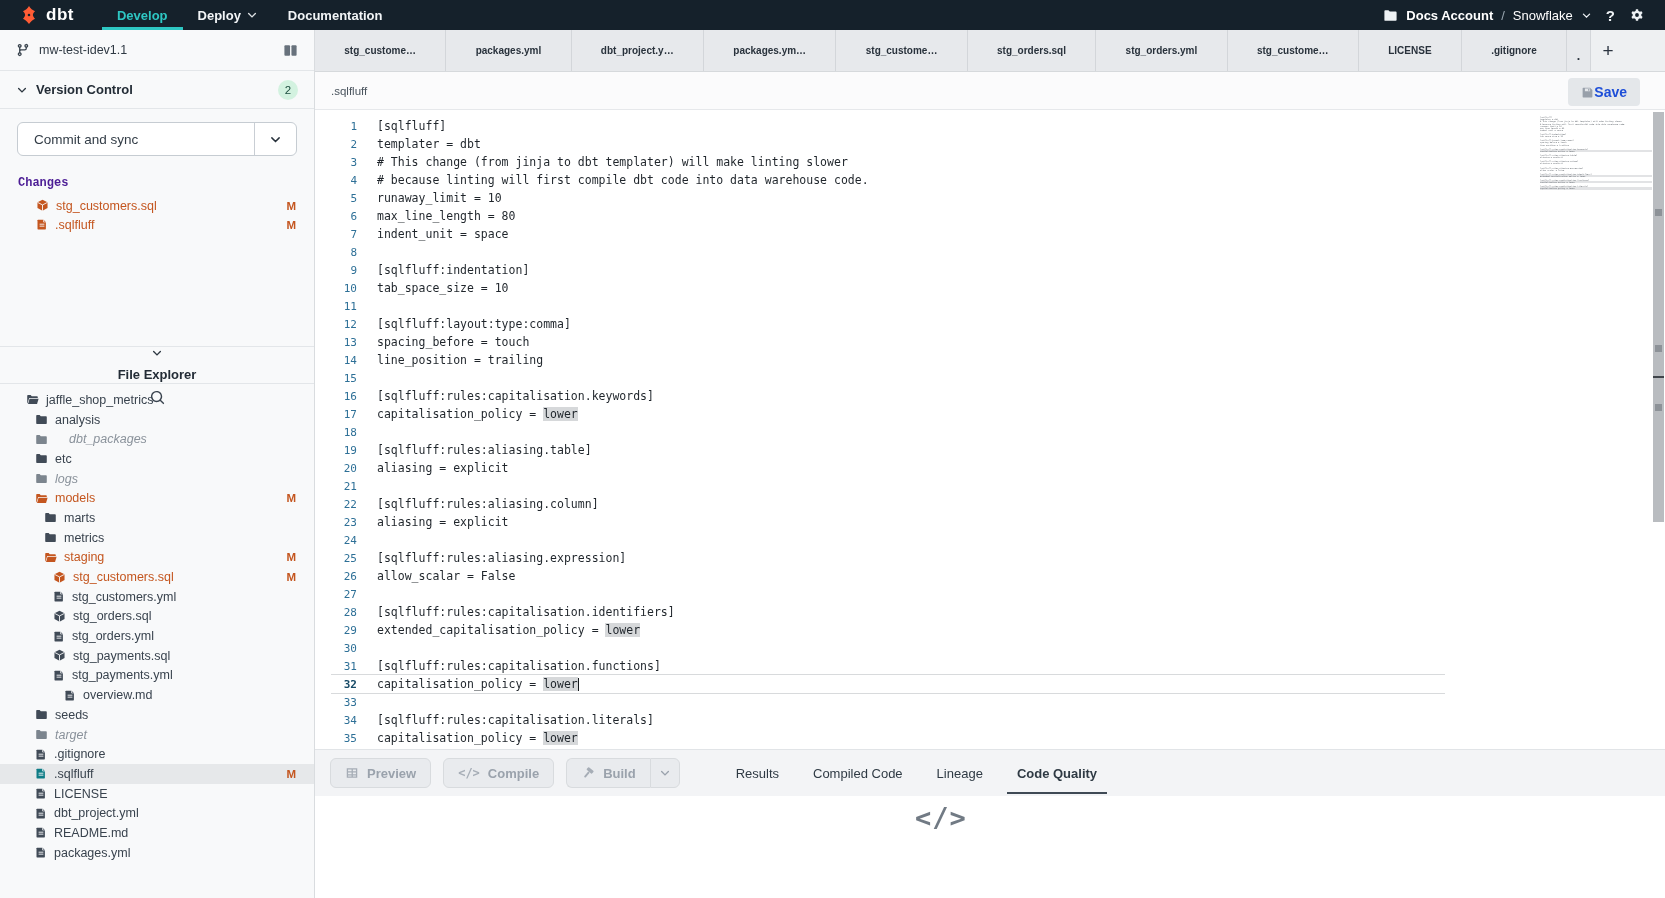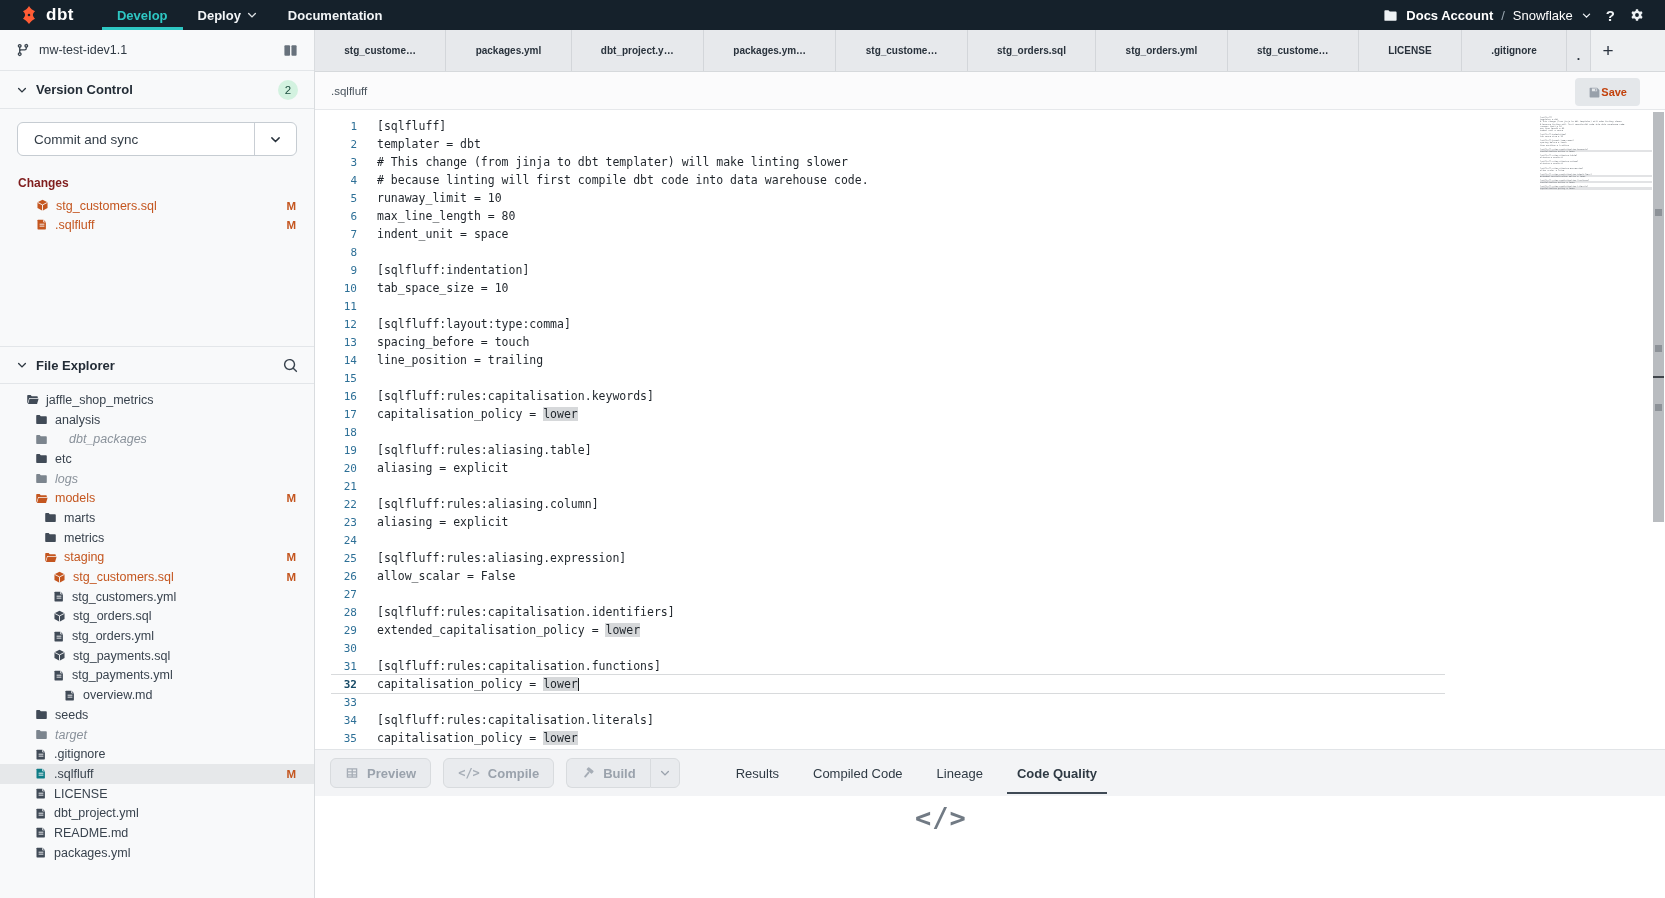--- a/index.html
+++ b/index.html
@@ -23,28 +23,28 @@
 
   
   .main { display:flex; height:868px; }
   .sidebar { width:315px; min-width:315px; background:#f8f9fa; border-right:1px solid #d9dcdf; display:flex; flex-direction:column; overflow:hidden; }
   .pane { flex:1; position:relative; background:#fff; display:flex; flex-direction:column; }
 
   
   .branch-row { height:41px; display:flex; align-items:center; gap:9px; padding:0 16px; border-bottom:1px solid #e3e6e9; color:#3a444e; }
   .branch-name { font-size:12.5px; color:#2f3943; flex:1; }
   .sec-header { height:38px; display:flex; align-items:center; gap:8px; padding:0 16px; border-bottom:1px solid #e3e6e9; }
-  .sec-header.fe { border-top:1px solid #e3e6e9; margin-top:auto0; }
+  .sec-header.fe { border-top:1px solid #e3e6e9; margin-top:auto0;flex-direction:column; }
   .sec-title { font-size:13px; font-weight:700; color:#232c36; flex:1; }
   .vc-badge { background:#d3f2e0; color:#1d4e3f; font-size:11.5px; min-width:20px; height:20px; border-radius:10px; display:flex; align-items:center; justify-content:center; padding:0 6px; }
   .chev { color:#2e3842; display:flex; }
   .commit-btn { margin:13px 17px 10px 17px; height:34px; background:#fff; border:1px solid #c6ccd2; border-radius:6px; display:flex; align-items:stretch; cursor:pointer; }
   .commit-label { flex:1; display:flex; align-items:center; padding-left:16px; font-size:13.5px; color:#323c46; }
   .commit-caret { width:42px; border-left:1px solid #c9ced4; display:flex; align-items:center; justify-content:center; color:#28323c; }
-  .changes-title { font-size:12px; font-weight:700; color:#7f1d1d; padding:10px 18px 6px 18px; }
+  .changes-title { font-size:12px; font-weight:700; color:#4c1d95; padding:10px 18px 6px 18px;font-family:Liberation Mono, monospace; }
   .change-item { height:19px; display:flex; align-items:center; gap:7px; padding:0 18px 0 36px; cursor:pointer; }
   .change-item .lbl { font-size:12.5px; color:#c4561f; flex:1; }
   .m-badge { font-size:11.5px; font-weight:700; color:#c4561f; }
   .vc-spacer { flex:0 0 112px; }
 
   .tree { padding:6px 0 0 0; overflow:hidden; flex:1; }
   .tree-row { height:19.7px; display:flex; align-items:center; gap:7px; padding-right:18px; cursor:pointer; }
   .tree-row .lbl { font-size:12.5px; color:#39434e; flex:1; white-space:nowrap; }
   .tree-row.muted .lbl { color:#8a929b; font-style:italic; }
   .tree-row.modified .lbl { color:#c4561f; }
@@ -57,21 +57,21 @@
   
   .tabstrip { height:43px; background:#eef0f2; border-bottom:1px solid #d6d9dc; display:flex; align-items:stretch; }
   .tabs-fixed { display:flex; width:1252px; }
   .etab { flex:1 1 auto; display:flex; align-items:center; justify-content:center; background:#e7e9ec; border-right:1px solid #d3d6da; font-size:10px; font-weight:600; color:#29323c; white-space:nowrap; padding:0 10px; cursor:pointer; }
   .etab-partial { width:24px; display:flex; align-items:flex-end; justify-content:center; background:#e7e9ec; border-right:1px solid #d3d6da; font-size:12.5px; font-weight:600; color:#29323c; padding-bottom:8px; cursor:pointer; }
   .tab-plus { width:34px; display:flex; align-items:center; justify-content:center; font-size:19px; color:#2b3440; cursor:pointer; }
 
   
   .crumb-row { height:39px; background:#fbfbfc; border-bottom:1px solid #e6e8eb; position:relative; display:flex; align-items:center; }
   .crumb { font-size:11.5px; color:#4a545e; padding-left:16px; }
-  .save-btn { position:absolute; right:25px; top:6px; height:28px; padding:0 13px; background:#e4e7ea; border-radius:4px; display:flex; align-items:center; font-size:11px; font-weight:600; color:#c2410c; cursor:default; }
+  .save-btn { position:absolute; right:25px; top:6px; height:28px; padding:0 13px; background:#e4e7ea; border-radius:4px; display:flex; align-items:center; font-size:14px; font-weight:600; color:#1d4ed8; cursor:default; }
 
   
   .editor-area { position:relative; height:653px; background:#fff; overflow:hidden; }
   .code-lines { padding-top:7px; }
   .code-row { height:18px; display:flex; align-items:center; margin-left:16px; width:1114px; position:relative; cursor:text; }
   .code-row.active { box-shadow:0 1px 0 #d8dadc, 0 -1px 0 #d8dadc; }
   .gutter { width:26px; text-align:right; font-family:"DejaVu Sans Mono", monospace; font-size:11px; color:#2e7097; flex:none; }
   .code-row.active .gutter { color:#174a66; font-weight:700; }
   .code-text { padding-left:20px; font-family:"DejaVu Sans Mono", monospace; font-size:11.5px; color:#1f252b; white-space:pre; }
   .hl { background:#d6d8da; }

